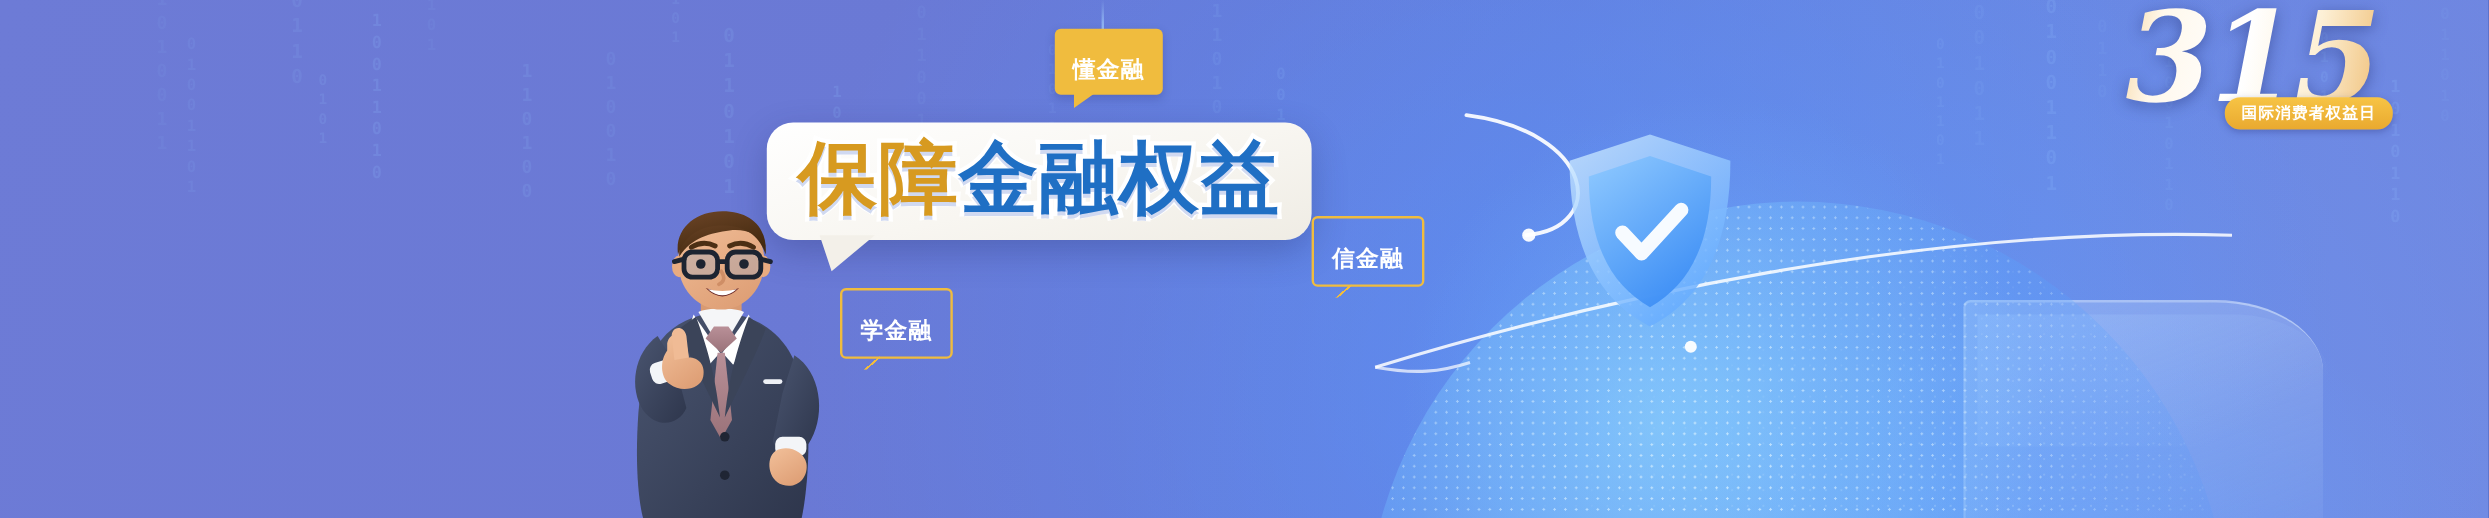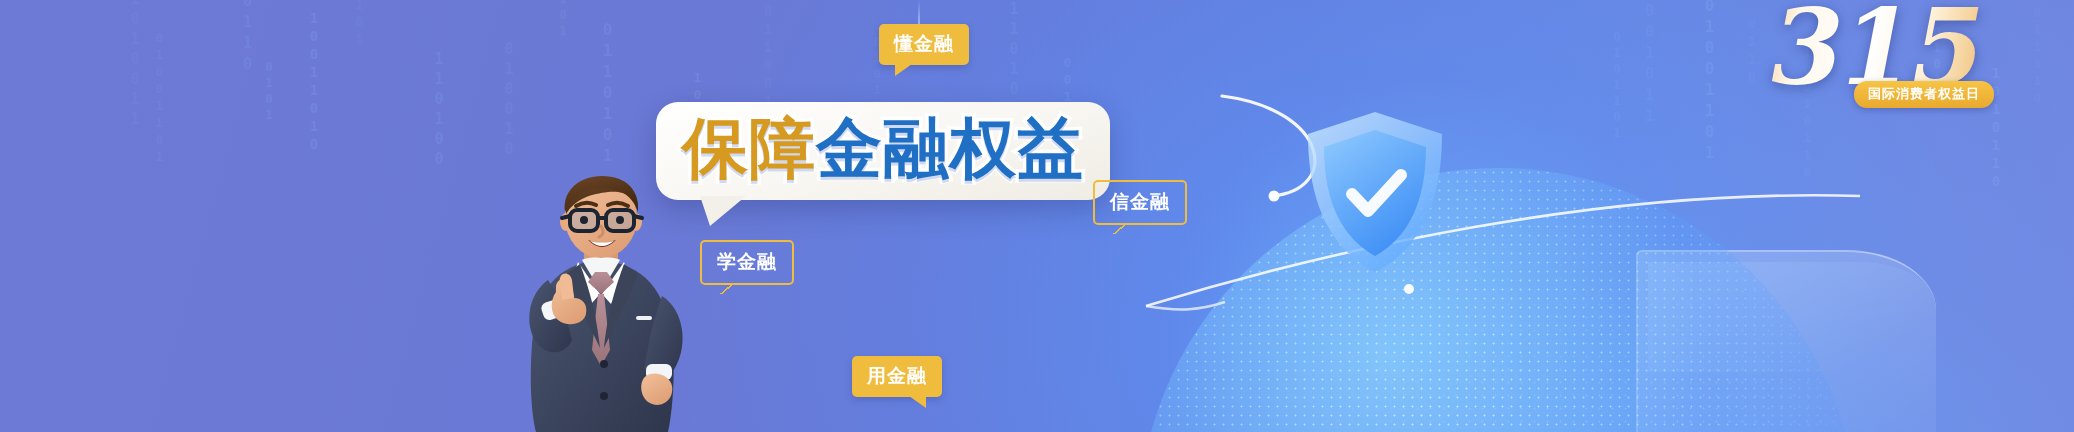--- a/index.html
+++ b/index.html
@@ -98,21 +98,21 @@
 
   
   .hl{
     position:absolute;
     background:linear-gradient(165deg,#ffffff 0%,#f8f6f1 55%,#efece4 100%);
     border-radius:22px;
     box-shadow:0 10px 28px rgba(35,45,110,.30);
     padding:12px 26px 16px;
   }
   .hl:after{ content:""; position:absolute; width:0; height:0; }
-  .hl1{ left:656px; top:102px; }
+  .hl1{ left:639px; top:102px; }
   .hl1:after{
     left:44px; bottom:-26px;
     border-left:10px solid transparent; border-right:36px solid transparent;
     border-top:30px solid #f3f0e9;
   }
   .hl2{ left:818px; top:244px; }
   .hl2:after{
     right:36px; bottom:-26px;
     border-left:34px solid transparent; border-right:10px solid transparent;
     border-top:30px solid #f0ede5;
@@ -131,21 +131,21 @@
     color:#1f6fc4;
     -webkit-text-stroke:7px #ffffff; paint-order:stroke fill;
     text-shadow:0 3px 0 rgba(170,185,230,.55);
   }
 
   
   .tag{
     position:absolute; white-space:nowrap;
     font-family:"DejaVu Sans","Liberation Sans",sans-serif;
     font-weight:700; font-size:19px; letter-spacing:1px;
-    padding:7px 15px 8px; border-radius:5px;
+    padding:21px 15px 8px; border-radius:5px;
   }
   .tag.solid{ background:#f0bc3e; color:#ffffff; box-shadow:0 3px 7px rgba(40,50,120,.25); }
   .tag.solid:after{
     content:""; position:absolute; bottom:-11px; left:16px;
     border-left:0 solid transparent; border-right:17px solid transparent;
     border-top:12px solid #f0bc3e;
   }
   .tag.solid.right-tail:after{ left:auto; right:16px; border-right:0; border-left:17px solid transparent; }
   .tag.outline{ border:2px solid #f0bc3e; color:#ffffff; background:transparent; }
   .tag.outline:after{
@@ -243,21 +243,20 @@
     <div class="hl-text">
       <span class="t-gold">保障</span><span class="t-blue">金融权益</span>
     </div>
   </div>
 
 
   <div class="stalk"></div>
   <div class="tag solid tag-dongjinrong">懂金融</div>
   <div class="tag outline tag-xuejinrong">学金融</div>
   <div class="tag outline tag-xinjinrong">信金融</div>
-  <div class="tag solid right-tail tag-yongjinrong">用金融</div>
 
   <svg class="person" viewBox="0 0 216 264">
     <defs>
       <linearGradient id="suit" x1="0" y1="0" x2="1" y2="1">
         <stop offset="0" stop-color="#4a5570"></stop>
         <stop offset="1" stop-color="#2e364c"></stop>
       </linearGradient>
       <linearGradient id="skin" x1="0" y1="0" x2="0.6" y2="1">
         <stop offset="0" stop-color="#f2c09a"></stop>
         <stop offset="1" stop-color="#dfa077"></stop>

